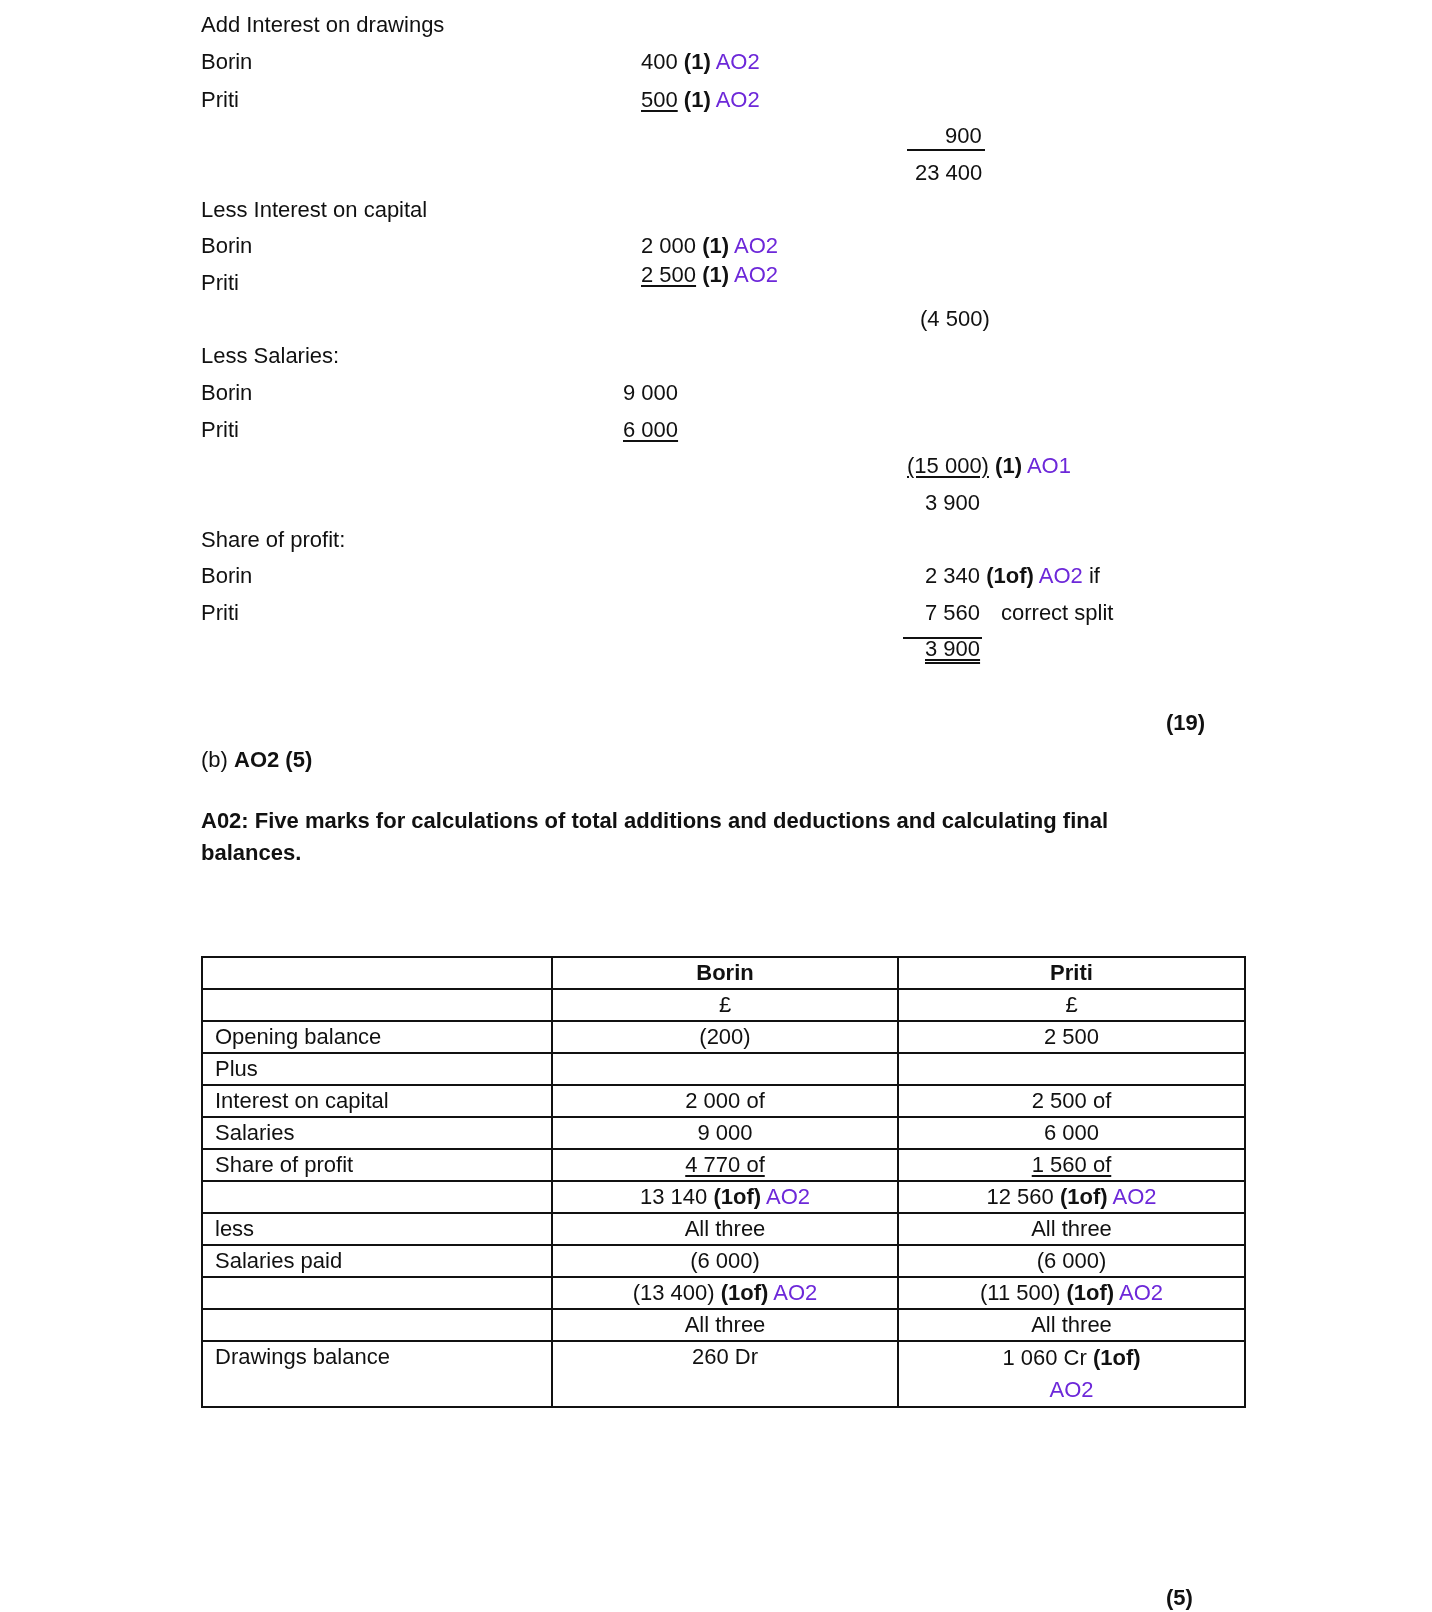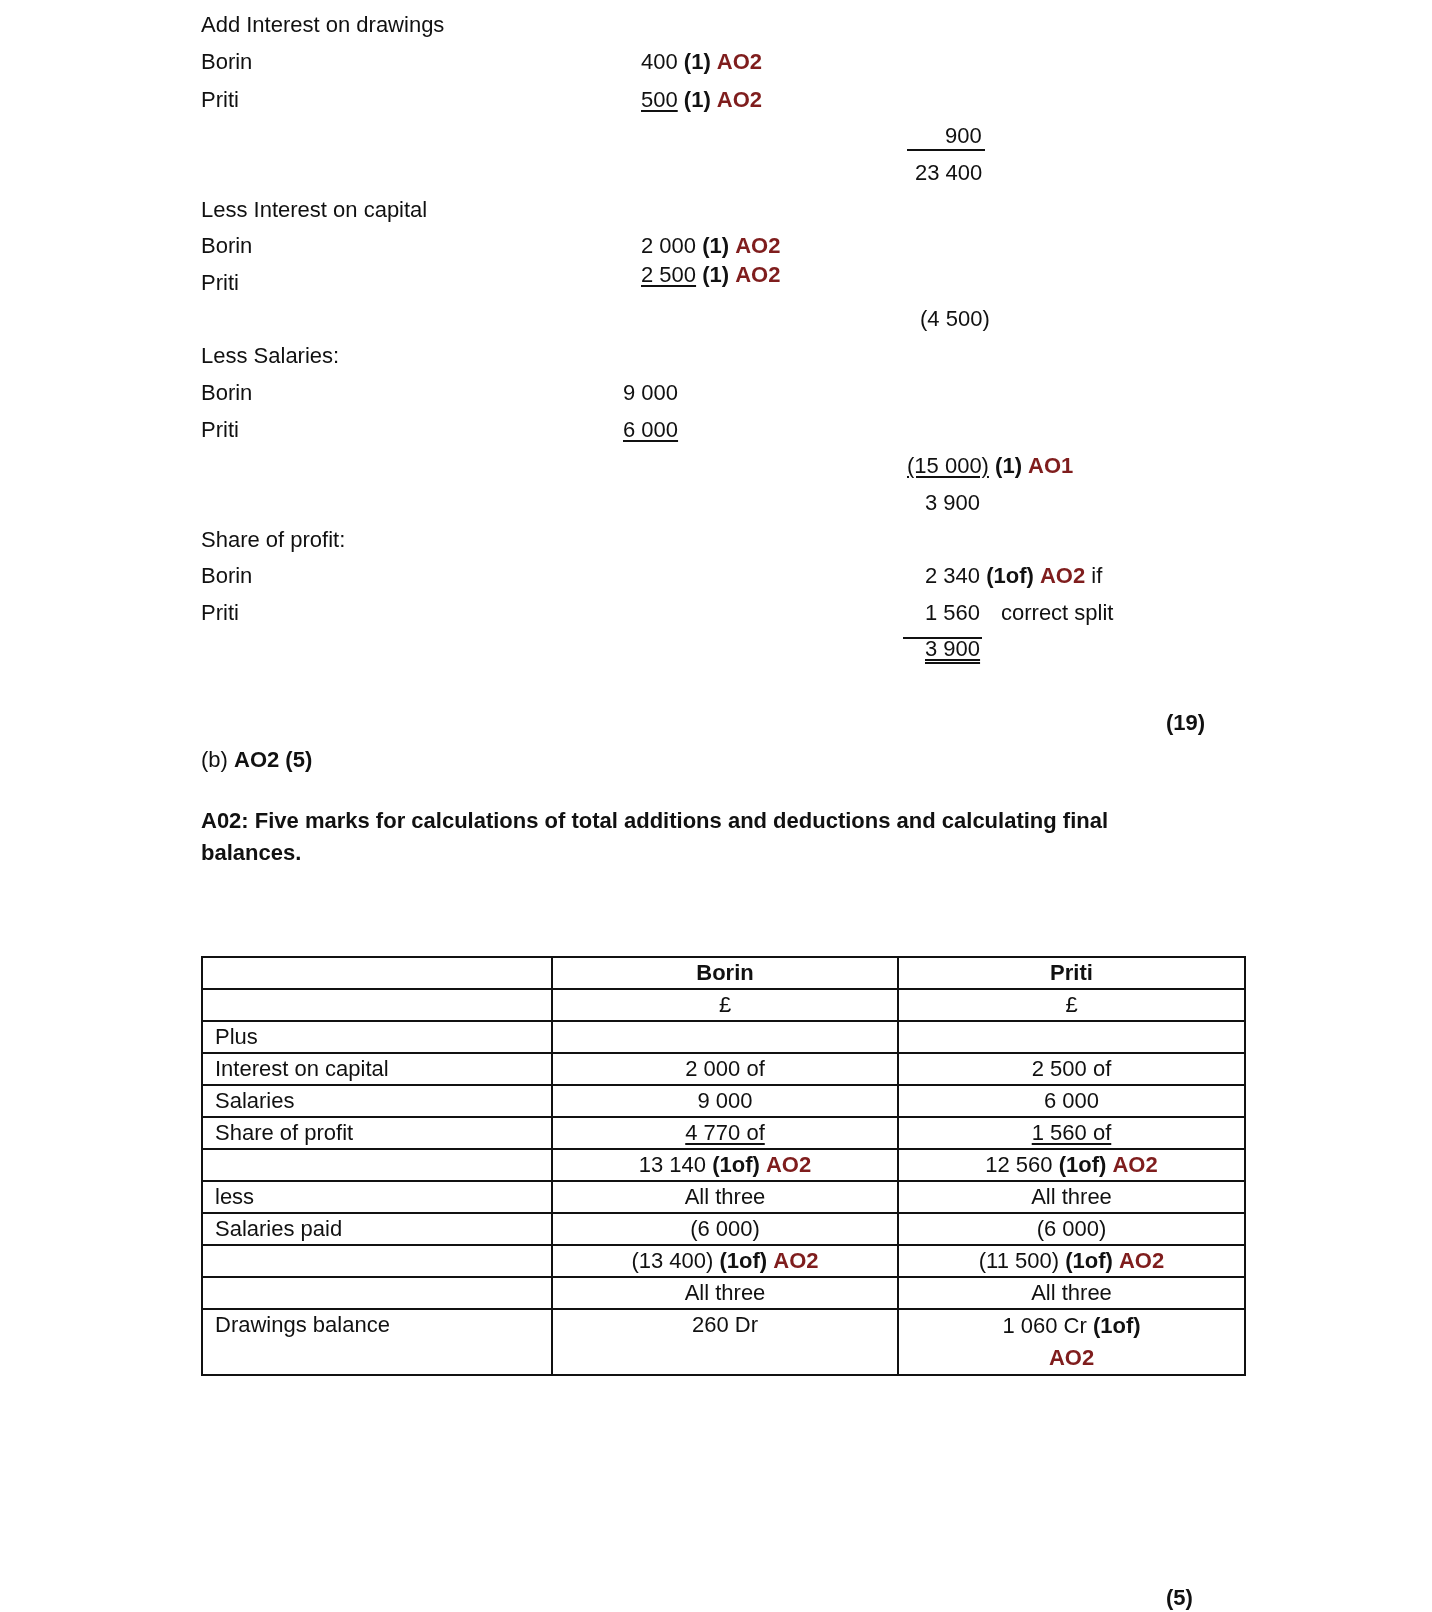--- a/index.html
+++ b/index.html
@@ -1,21 +1,21 @@
 <!DOCTYPE html>
 <html><head>
 <meta charset="utf-8">
 <style>
   html, body { margin: 0; padding: 0; background: #ffffff; }
   body {
     width: 1432px; height: 1612px; position: relative; overflow: hidden;
     font-family: "Liberation Sans", sans-serif; font-size: 22px; color: #111;
   }
   .abs { position: absolute; white-space: nowrap; line-height: 26px; }
-  .red { color: #7f1d1d; font-weight: bold; }
+  .red { color: #6d28d9; }
   .b { font-weight: bold; }
   .u { text-decoration: underline; text-underline-offset: 3px; }
   .uu { text-decoration: underline double; text-underline-offset: 3px; }
   .rule { position: absolute; height: 0; border-top: 2px solid #111; }
   table.ca {
     position: absolute; left: 201px; top: 956px; width: 1043px;
     border-collapse: collapse; table-layout: fixed;
   }
   table.ca td {
     border: 2px solid #111; height: 30px; padding: 0 12px; font-size: 22px;
@@ -75,21 +75,21 @@
 
 <div class="abs" style="left:201px;top:527px">Share of profit:</div>
 <div class="abs" style="left:201px;top:563px">Borin</div>
 <div class="abs" style="left:925px;top:563px">
   <span>2 340</span>
   <span class="b">(1of)</span>
   <span class="red">AO2</span>
   <span>if</span>
 </div>
 <div class="abs" style="left:201px;top:600px">Priti</div>
-<div class="abs" style="left:925px;top:600px">1 560</div>
+<div class="abs" style="left:925px;top:600px">7 560</div>
 <div class="rule" style="left:903px;top:637px;width:79px"></div>
 <div class="abs" style="left:1001px;top:600px">correct split</div>
 <div class="abs uu" style="left:925px;top:636px">3 900</div>
 
 <div class="abs b" style="left:1166px;top:710px">(19)</div>
 
 <div class="abs" style="left:201px;top:747px">
   <span>(b)</span>
   <span class="b">AO2 (5)</span>
 </div>
@@ -104,20 +104,25 @@
   <tbody id="ca-body">
       <tr>
         <td></td>
         <td class="c b"><span>Borin</span></td>
         <td class="c b"><span>Priti</span></td>
       </tr>
       <tr>
         <td></td>
         <td class="c"><span>£</span></td>
         <td class="c"><span>£</span></td>
+      </tr>
+      <tr>
+        <td><span>Opening balance</span></td>
+        <td class="c"><span>(200)</span></td>
+        <td class="c"><span>2 500</span></td>
       </tr>
       <tr>
         <td><span>Plus</span></td>
         <td class="c"><span></span></td>
         <td class="c"><span></span></td>
       </tr>
       <tr>
         <td><span>Interest on capital</span></td>
         <td class="c"><span>2 000 of</span></td>
         <td class="c"><span>2 500 of</span></td>

